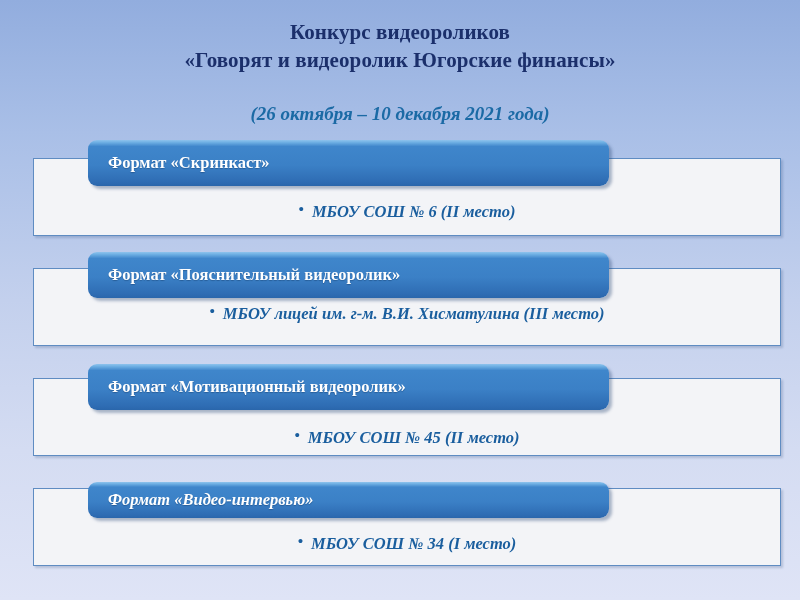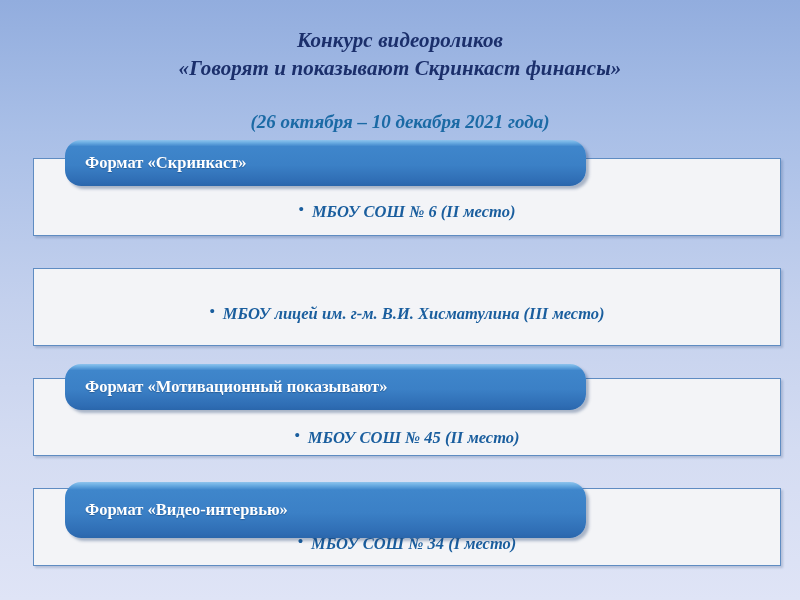--- a/index.html
+++ b/index.html
@@ -14,25 +14,24 @@
   }
 
   
   #header {
     position: absolute;
     top: 0; left: 0; width: 800px;
     text-align: center;
   }
   #slide-title {
     margin: 0;
-    padding-top: 26px;
+    padding-top: 18px;
     color: #1b2f6b;
     font-size: 21px;
     font-weight: bold;
-    font-style: italic;
     line-height: 1.35;
     letter-spacing: 0.1px;
   }
   #slide-title .line {
     display: block;
     white-space: nowrap;
   }
   #slide-subtitle {
     margin: 8px;
     padding-top: 20px;
@@ -96,24 +95,24 @@
 
   
   .card.c1 .card-bullet { padding-bottom: 14px; }
   .card.c2 .card-bullet { padding-bottom: 22px; }
   .card.c3 .card-bullet { padding-bottom: 8px; }
   .card.c4 .card-bullet { padding-bottom: 12px; }
 
   
   .card-pill {
     position: absolute;
-    left: 65px;
+    left: 88px;
     width: 521px;
     height: 46px;
-    border-radius: 16px;
+    border-radius: 9px;
     background: linear-gradient(to bottom,
         #8ec3ec 0%,
         #6fb0e4 5%,
         #3f86cb 14%,
         #3b80c6 55%,
         #2e6cb3 92%,
         #2a66ab 100%);
     box-shadow: 3px 3px 3px rgba(30,60,110,0.35);
     display: flex;
     align-items: center;
@@ -124,31 +123,31 @@
     font-weight: bold;
     padding-left: 20px;
     white-space: nowrap;
     text-shadow: 0 1px 1px rgba(10,40,80,0.35);
   }
 
   
   .card.c1 .card-pill { top: 0px; }
   .card.c2 .card-pill { top: 2px; }
   .card.c3 .card-pill { top: 4px; }
-  .card.c4 .card-pill { top: 12px; height: 56px; }
+  .card.c4 .card-pill { top: 12px; height: 36px; font-style: italic; }
 </style>
 </head>
 <body>
 
 <div id="slide-root">
 
   <div id="header">
     <div id="slide-title">
       <span class="line">Конкурс видеороликов</span>
-      <span class="line">«Говорят и показывают Скринкаст финансы»</span>
+      <span class="line">«Говорят и видеоролик Югорские финансы»</span>
     </div>
     <div id="slide-subtitle">(26 октября – 10 декабря 2021 года)</div>
   </div>
 
   <div id="cards">
 
     <div class="card c1">
       <div class="card-panel"></div>
       <div class="card-bullet">
         <div class="bullet-row">
@@ -162,32 +161,35 @@
     </div>
 
     <div class="card c2">
       <div class="card-panel"></div>
       <div class="card-bullet">
         <div class="bullet-row">
           <span class="bullet-dot">•</span>
           <span class="bullet-text">МБОУ лицей им. г-м. В.И. Хисматулина (III место)</span>
         </div>
       </div>
+      <div class="card-pill">
+        <span class="pill-label">Формат «Пояснительный видеоролик»</span>
+      </div>
     </div>
 
     <div class="card c3">
       <div class="card-panel"></div>
       <div class="card-bullet">
         <div class="bullet-row">
           <span class="bullet-dot">•</span>
           <span class="bullet-text">МБОУ СОШ № 45 (II место)</span>
         </div>
       </div>
       <div class="card-pill">
-        <span class="pill-label">Формат «Мотивационный показывают»</span>
+        <span class="pill-label">Формат «Мотивационный видеоролик»</span>
       </div>
     </div>
 
     <div class="card c4">
       <div class="card-panel"></div>
       <div class="card-bullet">
         <div class="bullet-row">
           <span class="bullet-dot">•</span>
           <span class="bullet-text">МБОУ СОШ № 34 (I место)</span>
         </div>

